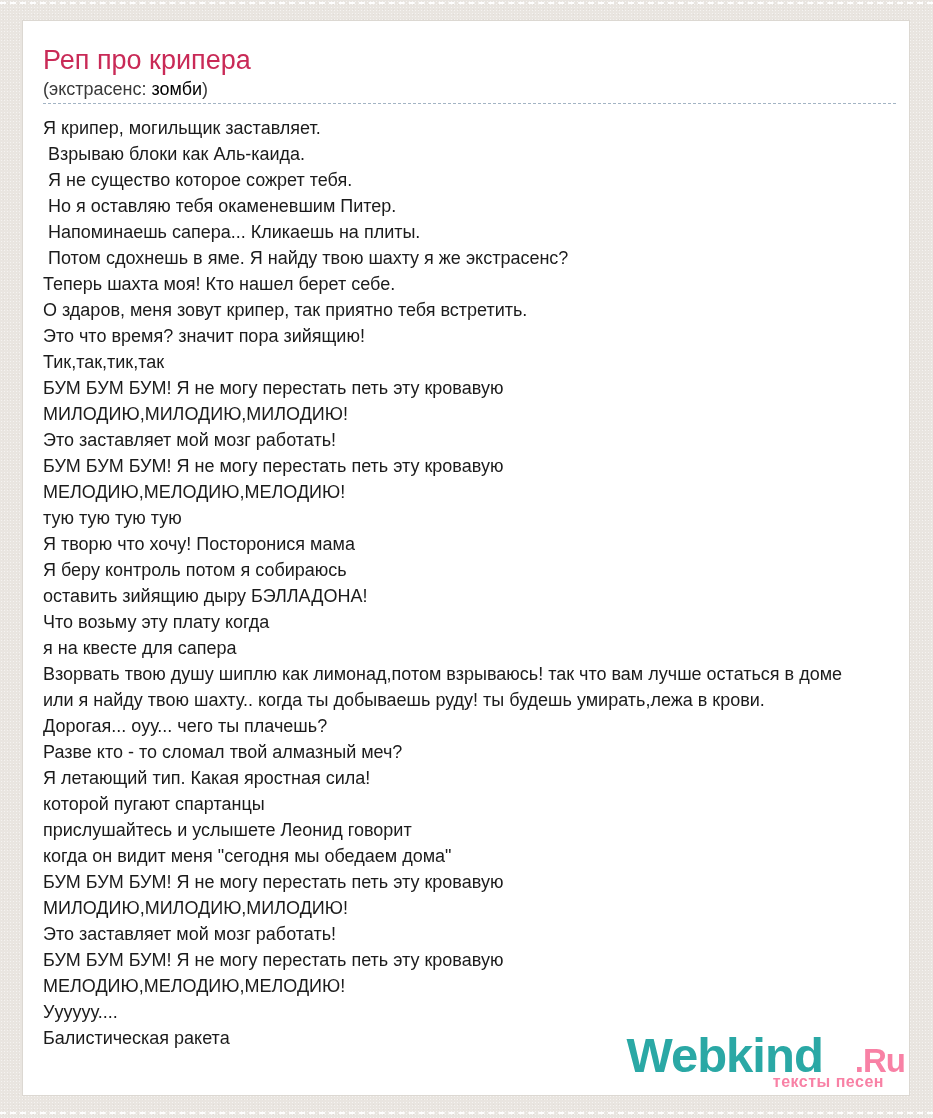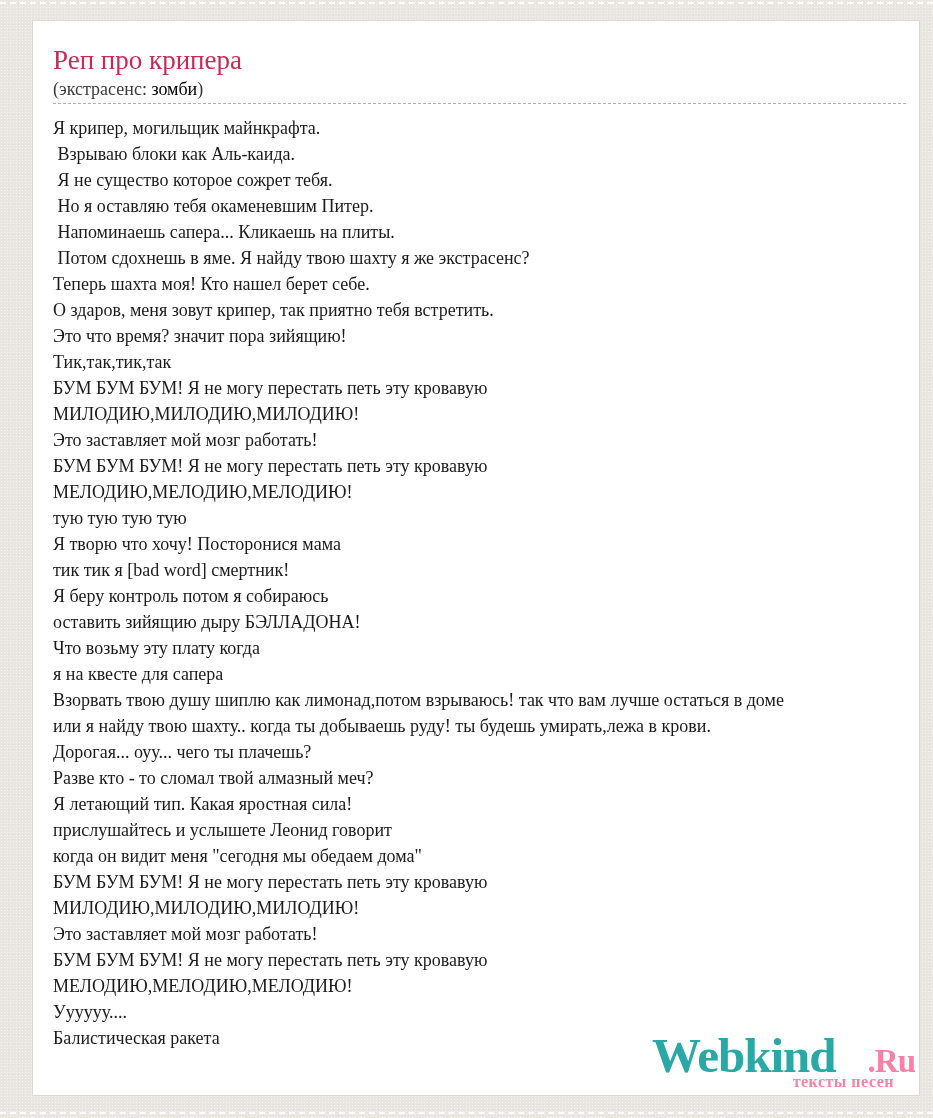--- a/index.html
+++ b/index.html
@@ -24,29 +24,28 @@
     left: 0;
     width: 100%;
     height: 0;
     border-top: 2px dashed rgba(255,255,255,0.95);
   }
   .stitch-top { top: 2px; }
   .stitch-bottom { top: 1112px; }
 
   .content-box {
     position: absolute;
-    left: 32px;
+    left: 22px;
     top: 20px;
     width: 886px;
     height: 1074px;
     background: #ffffff;
     border: 1px solid #dcd8d2;
     overflow: hidden;
     box-sizing: content-box;
-    font-family: Liberation Serif, serif;
   }
   .inner {
     padding: 16px 0 0 20px;
   }
   h1.song-title {
     margin: 8px 0 2px 0;
     font-size: 27px;
     font-weight: 400;
     color: #c92a57;
     letter-spacing: 0;
@@ -113,47 +112,47 @@
 
 <div class="content-box">
   <div class="inner">
     <h1 class="song-title">Реп про крипера</h1>
 
     <div class="artist-line"><span>(экстрасенс: </span><a class="artist-link">зомби</a><span>)</span></div>
 
     <div class="separator"></div>
 
     <div class="lyrics">
-        <div class="lyric-line">Я крипер, могильщик майнкрафта.</div>
+        <div class="lyric-line">Я крипер, могильщик заставляет.</div>
         <div class="lyric-line"> Взрываю блоки как Аль-каида.</div>
         <div class="lyric-line"> Я не существо которое сожрет тебя.</div>
         <div class="lyric-line"> Но я оставляю тебя окаменевшим Питер.</div>
         <div class="lyric-line"> Напоминаешь сапера... Кликаешь на плиты.</div>
         <div class="lyric-line"> Потом сдохнешь в яме. Я найду твою шахту я же экстрасенс?</div>
         <div class="lyric-line">Теперь шахта моя! Кто нашел берет себе.</div>
         <div class="lyric-line">О здаров, меня зовут крипер, так приятно тебя встретить.</div>
         <div class="lyric-line">Это что время? значит пора зийящию!</div>
         <div class="lyric-line">Тик,так,тик,так</div>
         <div class="lyric-line">БУМ БУМ БУМ! Я не могу перестать петь эту кровавую</div>
         <div class="lyric-line">МИЛОДИЮ,МИЛОДИЮ,МИЛОДИЮ!</div>
         <div class="lyric-line">Это заставляет мой мозг работать!</div>
         <div class="lyric-line">БУМ БУМ БУМ! Я не могу перестать петь эту кровавую</div>
         <div class="lyric-line">МЕЛОДИЮ,МЕЛОДИЮ,МЕЛОДИЮ!</div>
         <div class="lyric-line">тую тую тую тую</div>
         <div class="lyric-line">Я творю что хочу! Посторонися мама</div>
-        <div class="lyric-line">тик тик я [bad word] смертник!</div>
         <div class="lyric-line">Я беру контроль потом я собираюсь</div>
         <div class="lyric-line">оставить зийящию дыру БЭЛЛАДОНА!</div>
         <div class="lyric-line">Что возьму эту плату когда</div>
         <div class="lyric-line">я на квесте для сапера</div>
         <div class="lyric-line">Взорвать твою душу шиплю как лимонад,потом взрываюсь! так что вам лучше остаться в доме</div>
         <div class="lyric-line">или я найду твою шахту.. когда ты добываешь руду! ты будешь умирать,лежа в крови.</div>
         <div class="lyric-line">Дорогая... оуу... чего ты плачешь?</div>
         <div class="lyric-line">Разве кто - то сломал твой алмазный меч?</div>
         <div class="lyric-line">Я летающий тип. Какая яростная сила!</div>
+        <div class="lyric-line">которой пугают спартанцы</div>
         <div class="lyric-line">прислушайтесь и услышете Леонид говорит</div>
         <div class="lyric-line">когда он видит меня "сегодня мы обедаем дома"</div>
         <div class="lyric-line">БУМ БУМ БУМ! Я не могу перестать петь эту кровавую</div>
         <div class="lyric-line">МИЛОДИЮ,МИЛОДИЮ,МИЛОДИЮ!</div>
         <div class="lyric-line">Это заставляет мой мозг работать!</div>
         <div class="lyric-line">БУМ БУМ БУМ! Я не могу перестать петь эту кровавую</div>
         <div class="lyric-line">МЕЛОДИЮ,МЕЛОДИЮ,МЕЛОДИЮ!</div>
         <div class="lyric-line">Уууууу....</div>
         <div class="lyric-line">Балистическая ракета</div>
       </div>

